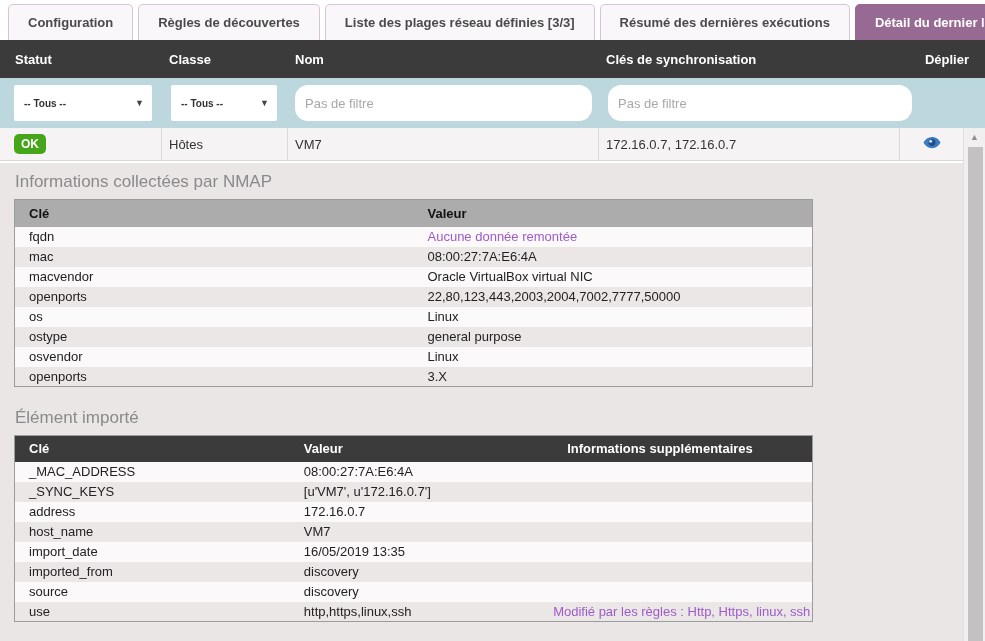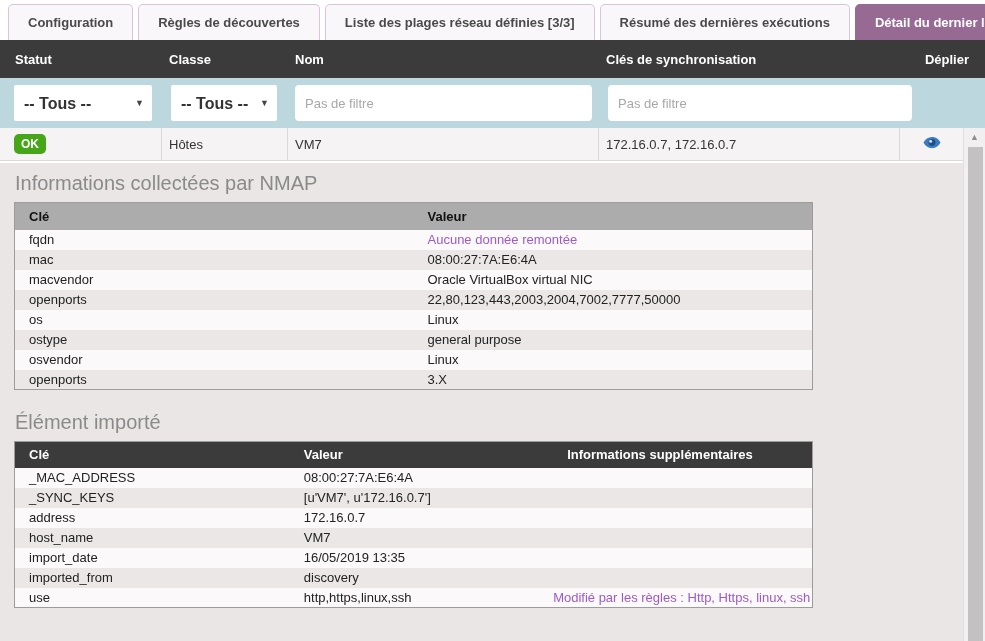--- a/index.html
+++ b/index.html
@@ -71,40 +71,40 @@
   }
   .select-wrap select {
     appearance: none;
     -webkit-appearance: none;
     width: 100%;
     height: 100%;
     border: none;
     background: transparent;
     padding: 0 22px 0 10px;
     font-family: "Liberation Sans", sans-serif;
-    font-size: 16px;
+    font-size: 10px;
     font-weight: 600;
     color: #333;
     cursor: pointer;
   }
   .select-wrap .caret {
     position: absolute;
     right: 8px;
     top: 50%;
     transform: translateY(-50%);
     font-size: 9px;
     color: #444;
     pointer-events: none;
   }
   .filter-row input {
     position: absolute;
     top: 7px;
     height: 36px;
     border: none;
-    border-radius: 4px;
+    border-radius: 13px;
     background: #ffffff;
     padding: 0 10px;
     font-family: "Liberation Sans", sans-serif;
     font-size: 13px;
     color: #333;
   }
   .filter-row input::placeholder { color: #A8A8A8; }
   #filter-select-status { left: 14px; width: 138px; }
   #filter-select-class  { left: 171px; width: 106px; }
   #filter-input-name { left: 295px; width: 297px; }
@@ -147,21 +147,21 @@
   .content {
     position: absolute;
     top: 163px;
     left: 0;
     width: 963px;
     height: 478px;
     background: #EAE6E6;
     padding: 9px 14px 0 14px;
   }
   .section-title {
-    font-size: 20px;
+    font-size: 17px;
     font-weight: 400;
     color: #8A8A8A;
     margin: 0 0 7px 1px;
   }
   .section-title.second { margin-top: 21px; }
   table.kv {
     width: 799px;
     border-collapse: collapse;
     border: 1px solid #9C9C9C;
     font-size: 13px;
@@ -344,20 +344,25 @@
         <td>import_date</td>
         <td>16/05/2019 13:35</td>
         <td class="info-cell"></td>
       </tr>
       <tr>
         <td>imported_from</td>
         <td>discovery</td>
         <td class="info-cell"></td>
       </tr>
       <tr>
+        <td>source</td>
+        <td>discovery</td>
+        <td class="info-cell"></td>
+      </tr>
+      <tr>
         <td>use</td>
         <td>http,https,linux,ssh</td>
         <td class="info-cell purple">Modifié par les règles : Http, Https, linux, ssh</td>
       </tr>
     </tbody>
   </table>
 
 </div>
 
 <div class="scrollbar">

